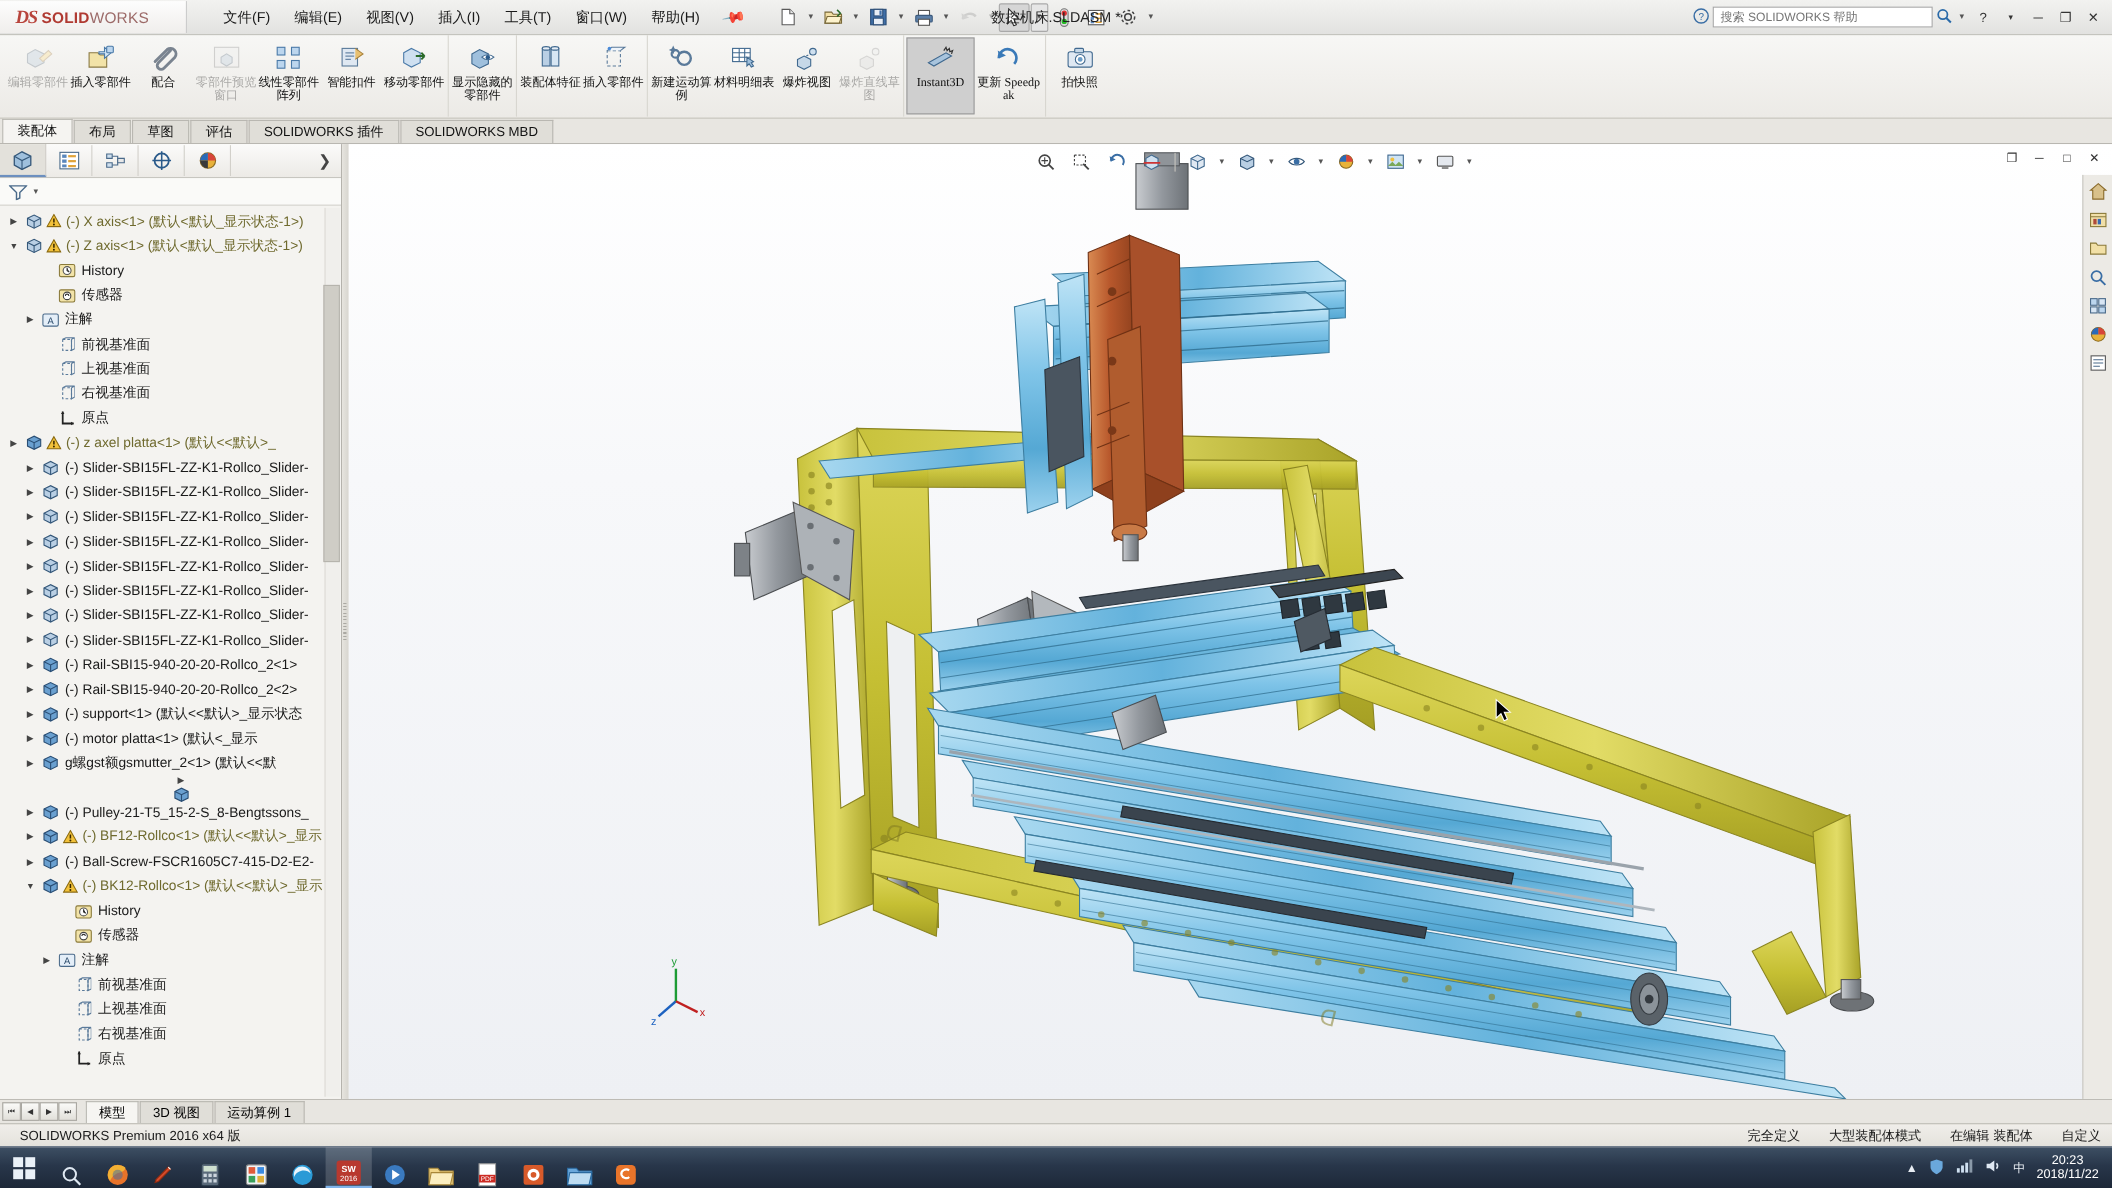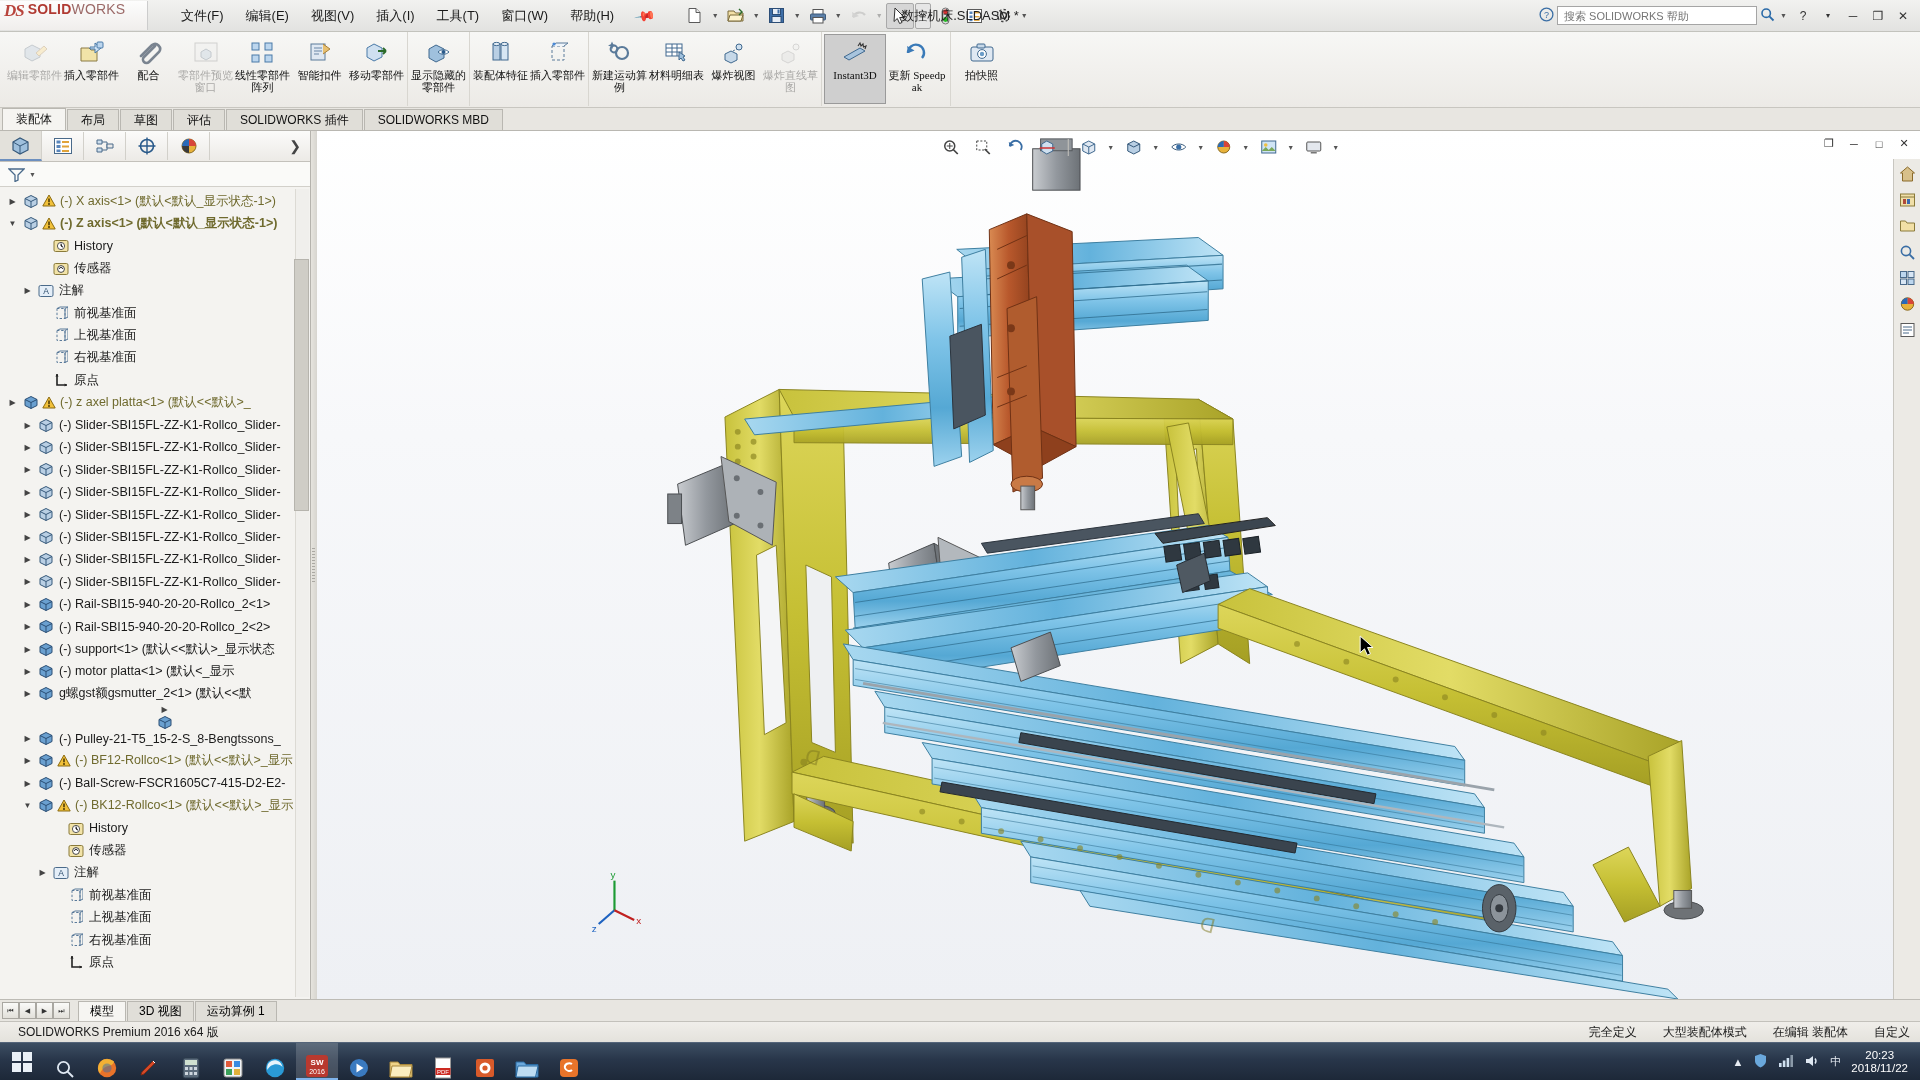--- a/index.html
+++ b/index.html
@@ -3,21 +3,21 @@
 <meta charset="utf-8">
 <style>
   html,body{margin:0;padding:0;}
   body{width:1920px;height:1080px;overflow:hidden;background:#d4d0c8;
        font-family:"Liberation Sans","DejaVu Sans",sans-serif;font-size:12px;color:#000;}
   .app{position:relative;width:1920px;height:1080px;display:flex;flex-direction:column;}
 
   
   .menubar{height:31px;background:linear-gradient(#f2f2f0,#e2e2e0);border-bottom:1px solid #c3c3bd;
            display:flex;align-items:center;position:relative;flex:0 0 auto;}
-  .logo{width:148px;height:29px;display:flex;padding-left:4px;box-sizing:border-box;
+  .logo{width:170px;height:29px;display:flex;align-items:center;padding-left:14px;box-sizing:border-box;
         background:linear-gradient(#fdfdfd,#f0eeec);border-right:1px solid #ccc;}
   .logo-ds{font-family:"Liberation Serif",serif;font-weight:bold;font-size:17px;color:#b8443c;
            font-style:italic;letter-spacing:-1px;margin-right:4px;}
   .logo-txt{font-weight:bold;font-size:14px;color:#b03a32;letter-spacing:.2px;}
   .logo-txt .lite{font-weight:normal;color:#9c6a68;}
   .menu-items{display:flex;align-items:center;margin-left:22px;}
   .menu-items span{padding:3px 11px;font-size:13px;color:#1a1a1a;cursor:default;}
   .pin{margin-left:12px;color:#3a6ea5;font-size:14px;transform:rotate(35deg);}
   .qtools{display:flex;align-items:center;margin-left:26px;gap:1px;}
   .qbtn{width:26px;height:24px;display:flex;align-items:center;justify-content:center;
@@ -505,21 +505,21 @@
                 <path d="M2 4.5l6 3 6-3M8 7.5v6" fill="none" stroke="#35587a"></path>
               </svg>
             </span>
             <span class="warn"><svg width="14" height="13" viewBox="0 0 14 13">
                 <path d="M7 1l6.2 11H0.8z" fill="#f2c13a" stroke="#8a6a10"></path>
                 <path d="M7 4.6v3.6" stroke="#3a2a00" stroke-width="1.4"></path>
                 <circle cx="7" cy="10" r=".9" fill="#3a2a00"></circle>
               </svg></span>
             <span class="tlabel olive">(-) X axis&lt;1&gt;  (默认&lt;默认_显示状态-1&gt;)</span>
           </div>
-          <div class="trow" style="padding-left: 4px; font-weight: bold;">
+          <div class="trow" style="padding-left: 4px;">
             <span class="tw d"></span>
             <span class="tico">
               <svg width="16" height="15" viewBox="0 0 16 15">
                 <path d="M2 4.5l6-3 6 3v6l-6 3-6-3z" fill="#b9cfe4" stroke="#35587a"></path>
                 <path d="M2 4.5l6 3 6-3M8 7.5v6" fill="none" stroke="#35587a"></path>
               </svg>
             </span>
             <span class="warn"><svg width="14" height="13" viewBox="0 0 14 13">
                 <path d="M7 1l6.2 11H0.8z" fill="#f2c13a" stroke="#8a6a10"></path>
                 <path d="M7 4.6v3.6" stroke="#3a2a00" stroke-width="1.4"></path>

